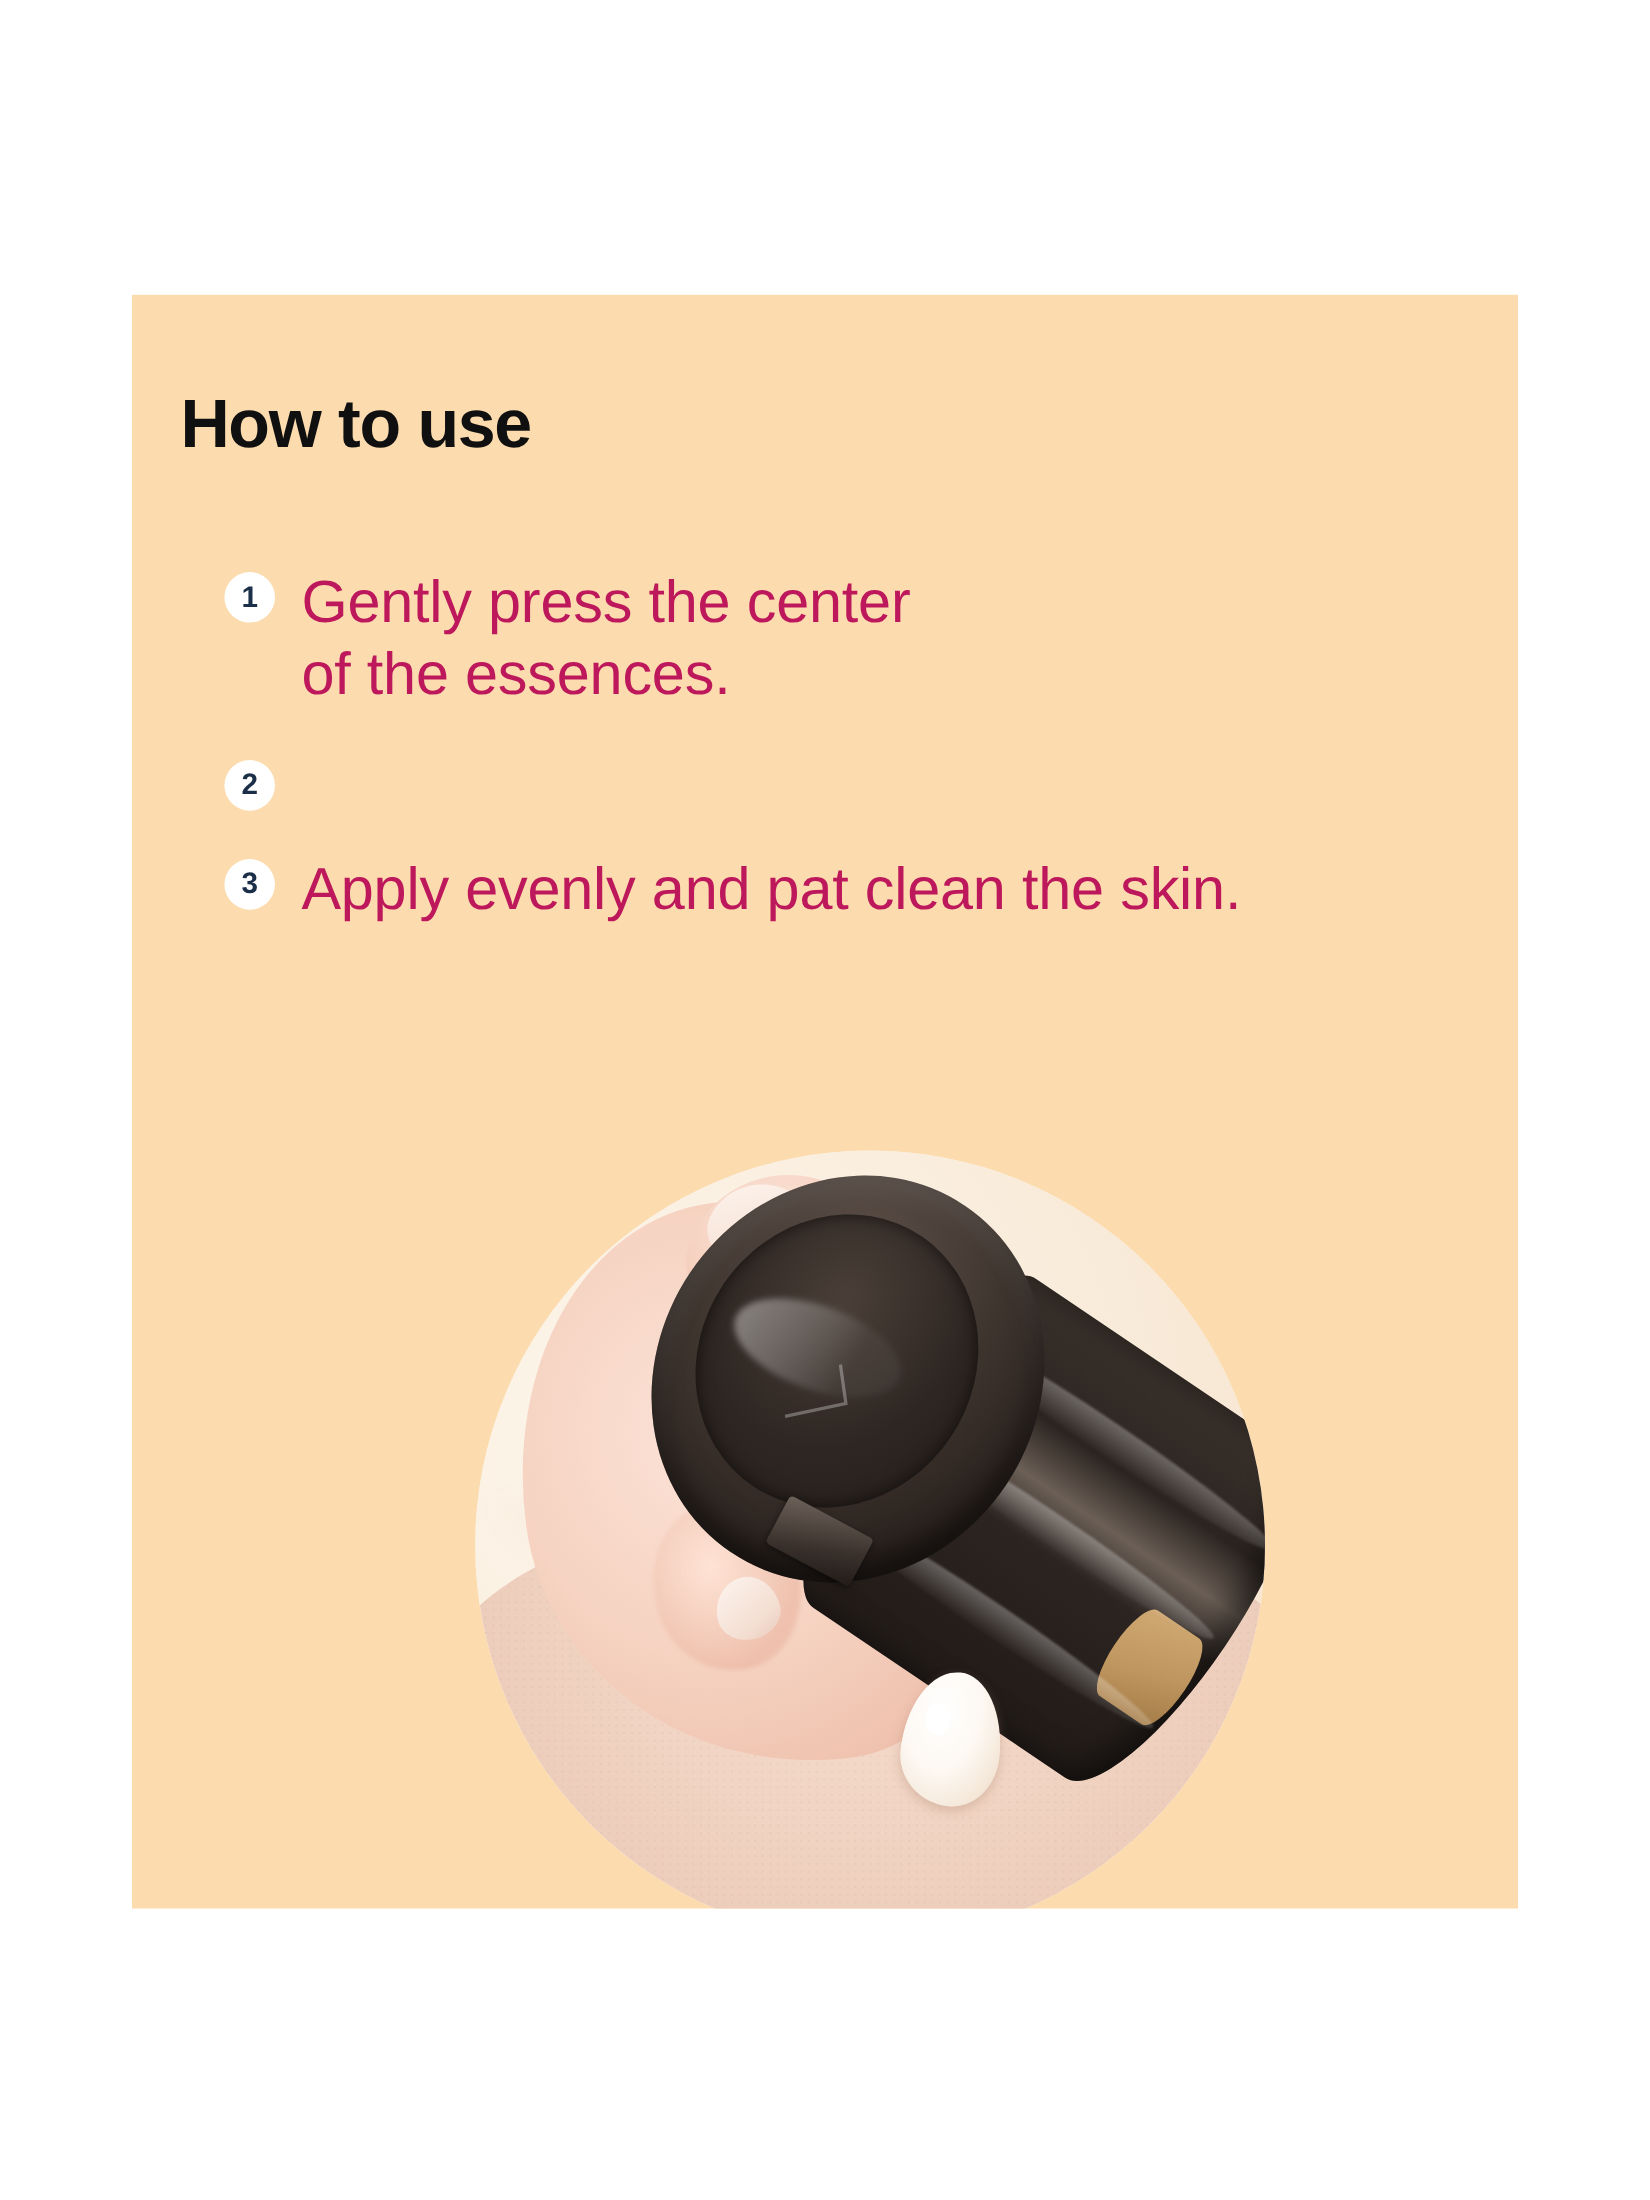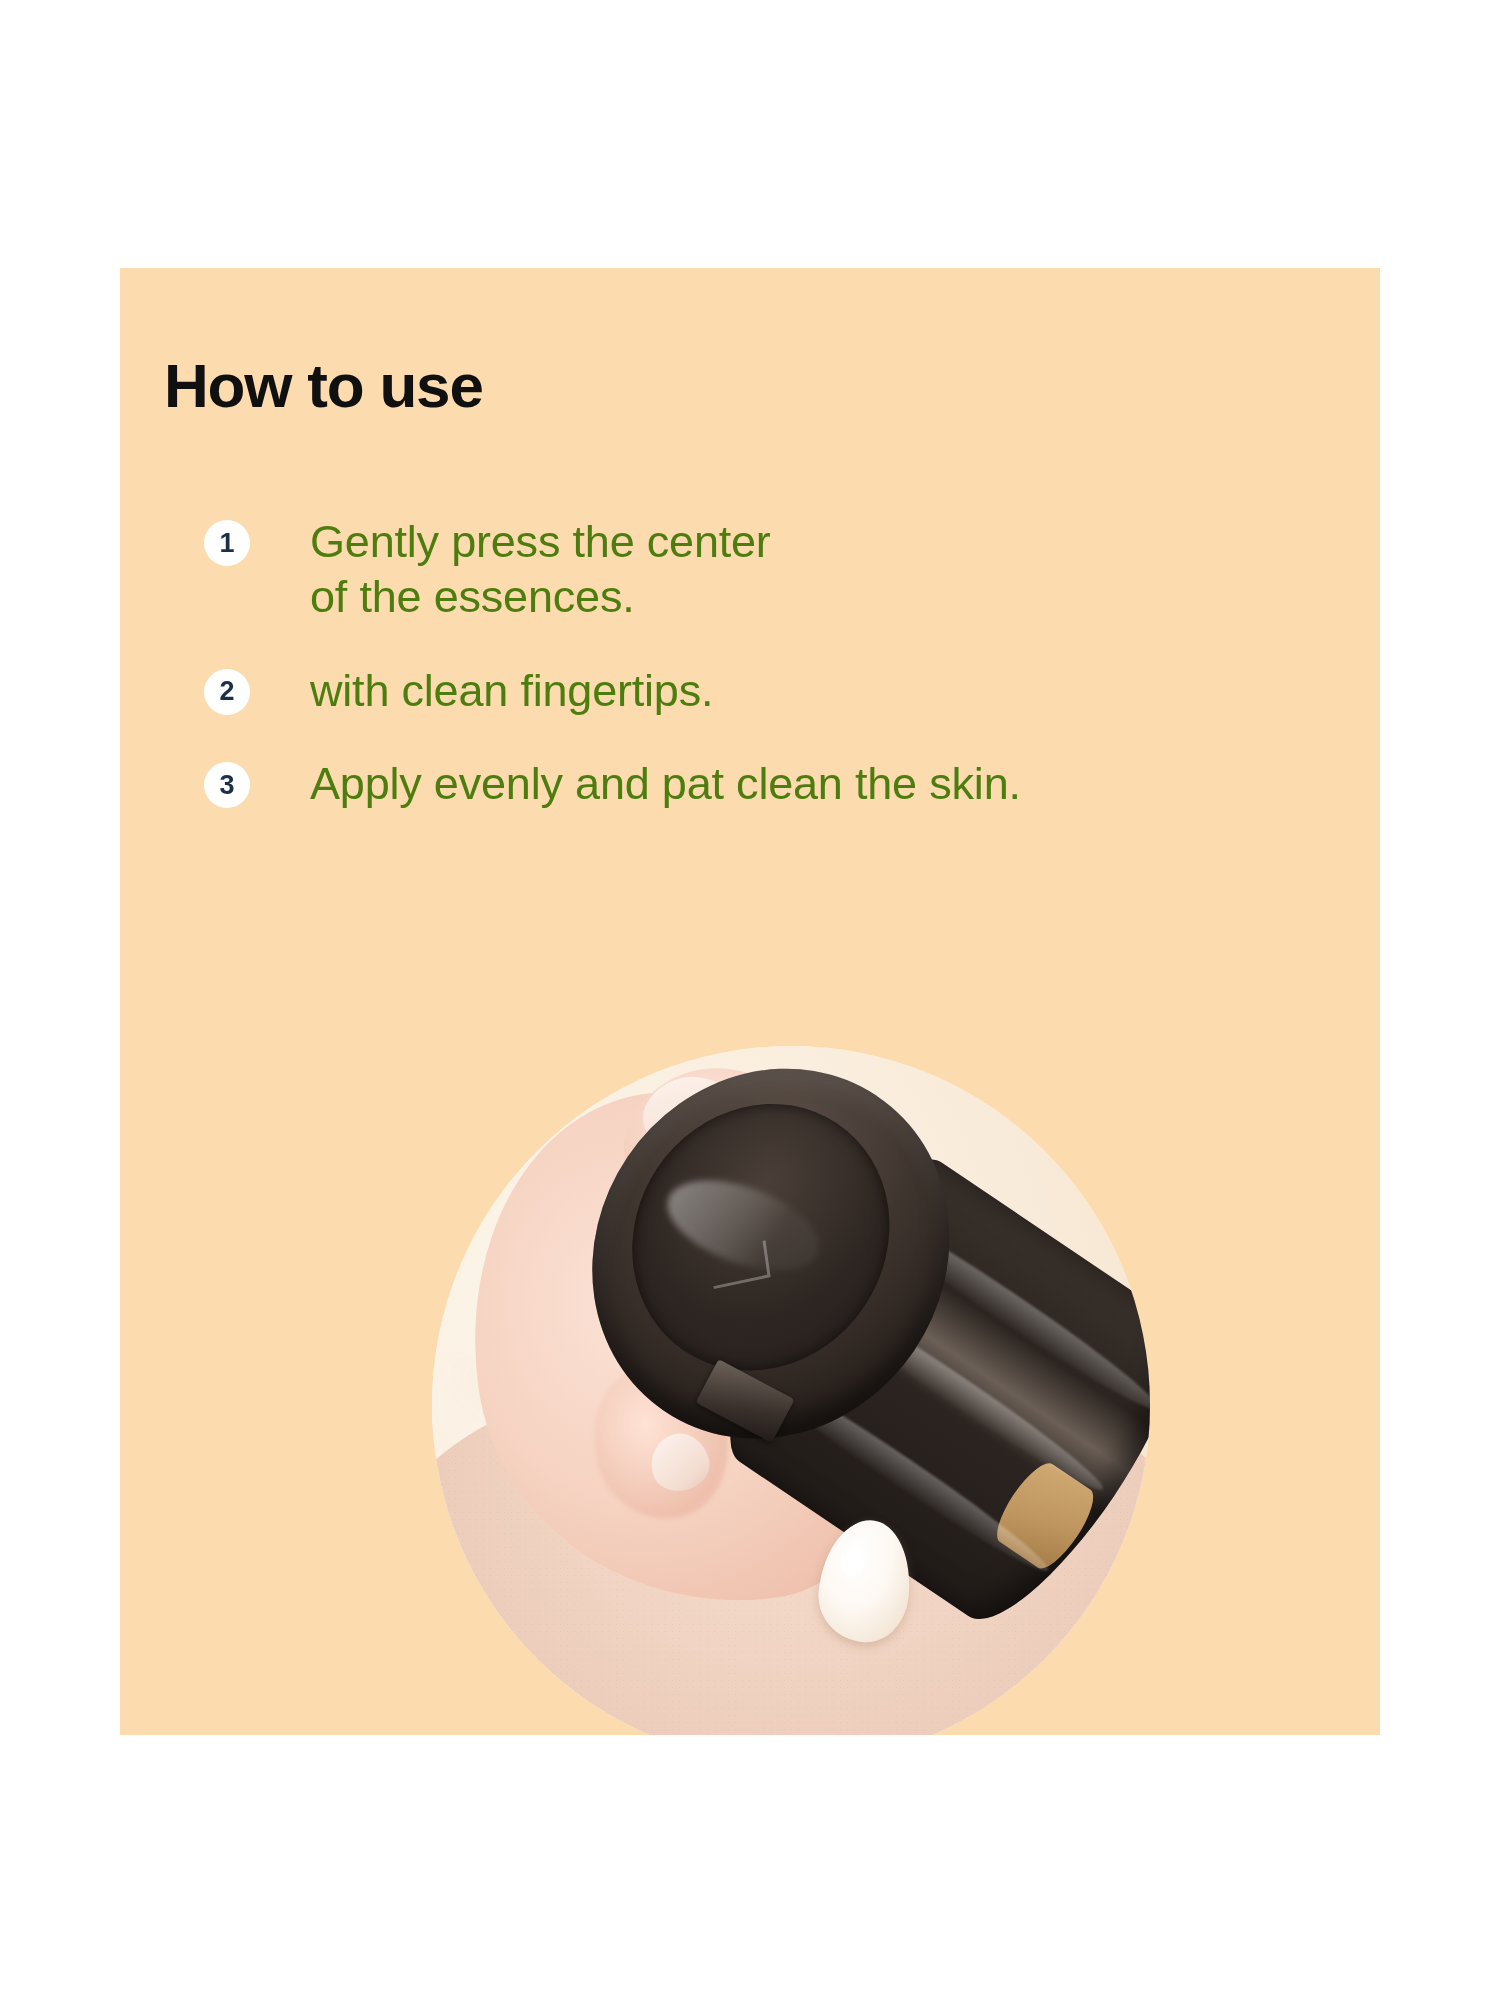--- a/index.html
+++ b/index.html
@@ -72,26 +72,25 @@
     display: flex;
     align-items: center;
     justify-content: center;
     margin-top: 6px;
     margin-right: 24px;
     box-sizing: border-box;
   }
 
   .step-text {
     flex: 1 1 auto;
-    font-size: 45px;
+    font-size: 54px;
     font-weight: 400;
-    color: #4d7c0f;
+    color: #be185d;
     line-height: 1.23;
     letter-spacing: -0.2px;
-    margin-left: 36px;
   }
   .step-text .ln { display: block; }
 
   
   #photo-circle {
     position: absolute;
     left: 272px;                 
     top: 762px;                  
     width: 718px;
     height: 718px;
@@ -330,21 +329,20 @@
         <span class="step-badge">1</span>
         <span class="step-text">
           <span class="ln">Gently press the center</span>
           <span class="ln">of the essences.</span>
         </span>
       </li>
 
       <li class="step">
         <span class="step-badge">2</span>
         <span class="step-text">
-          <span class="ln">with clean fingertips.</span>
         </span>
       </li>
 
       <li class="step">
         <span class="step-badge">3</span>
         <span class="step-text">
           <span class="ln">Apply evenly and pat clean the skin.</span>
         </span>
       </li>
 

